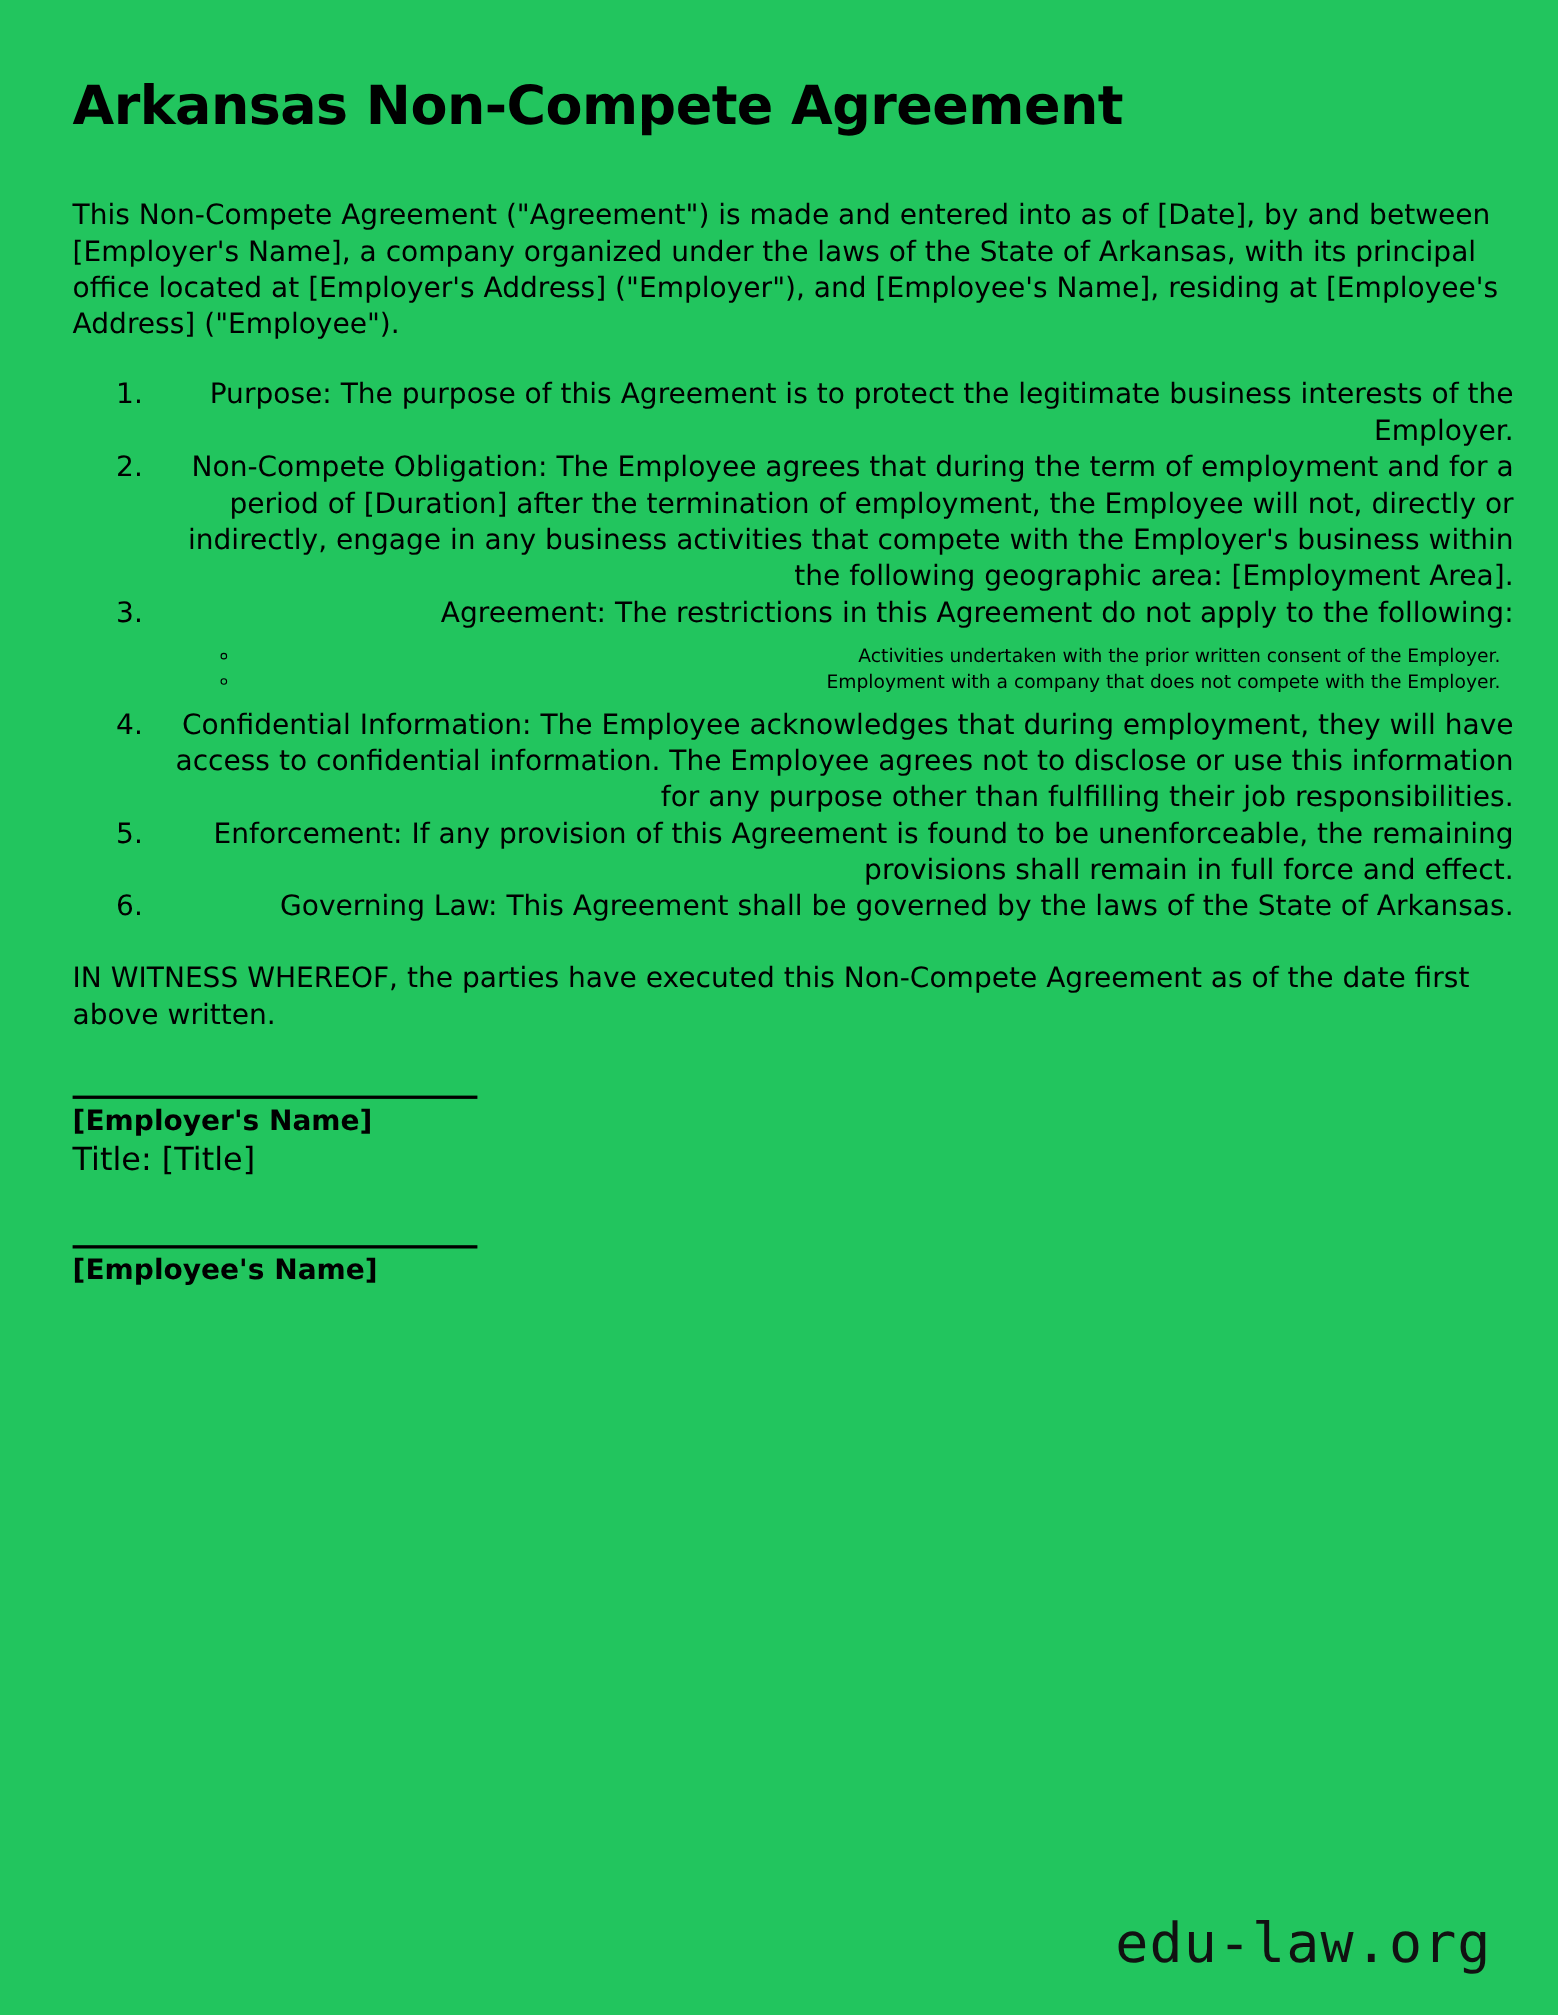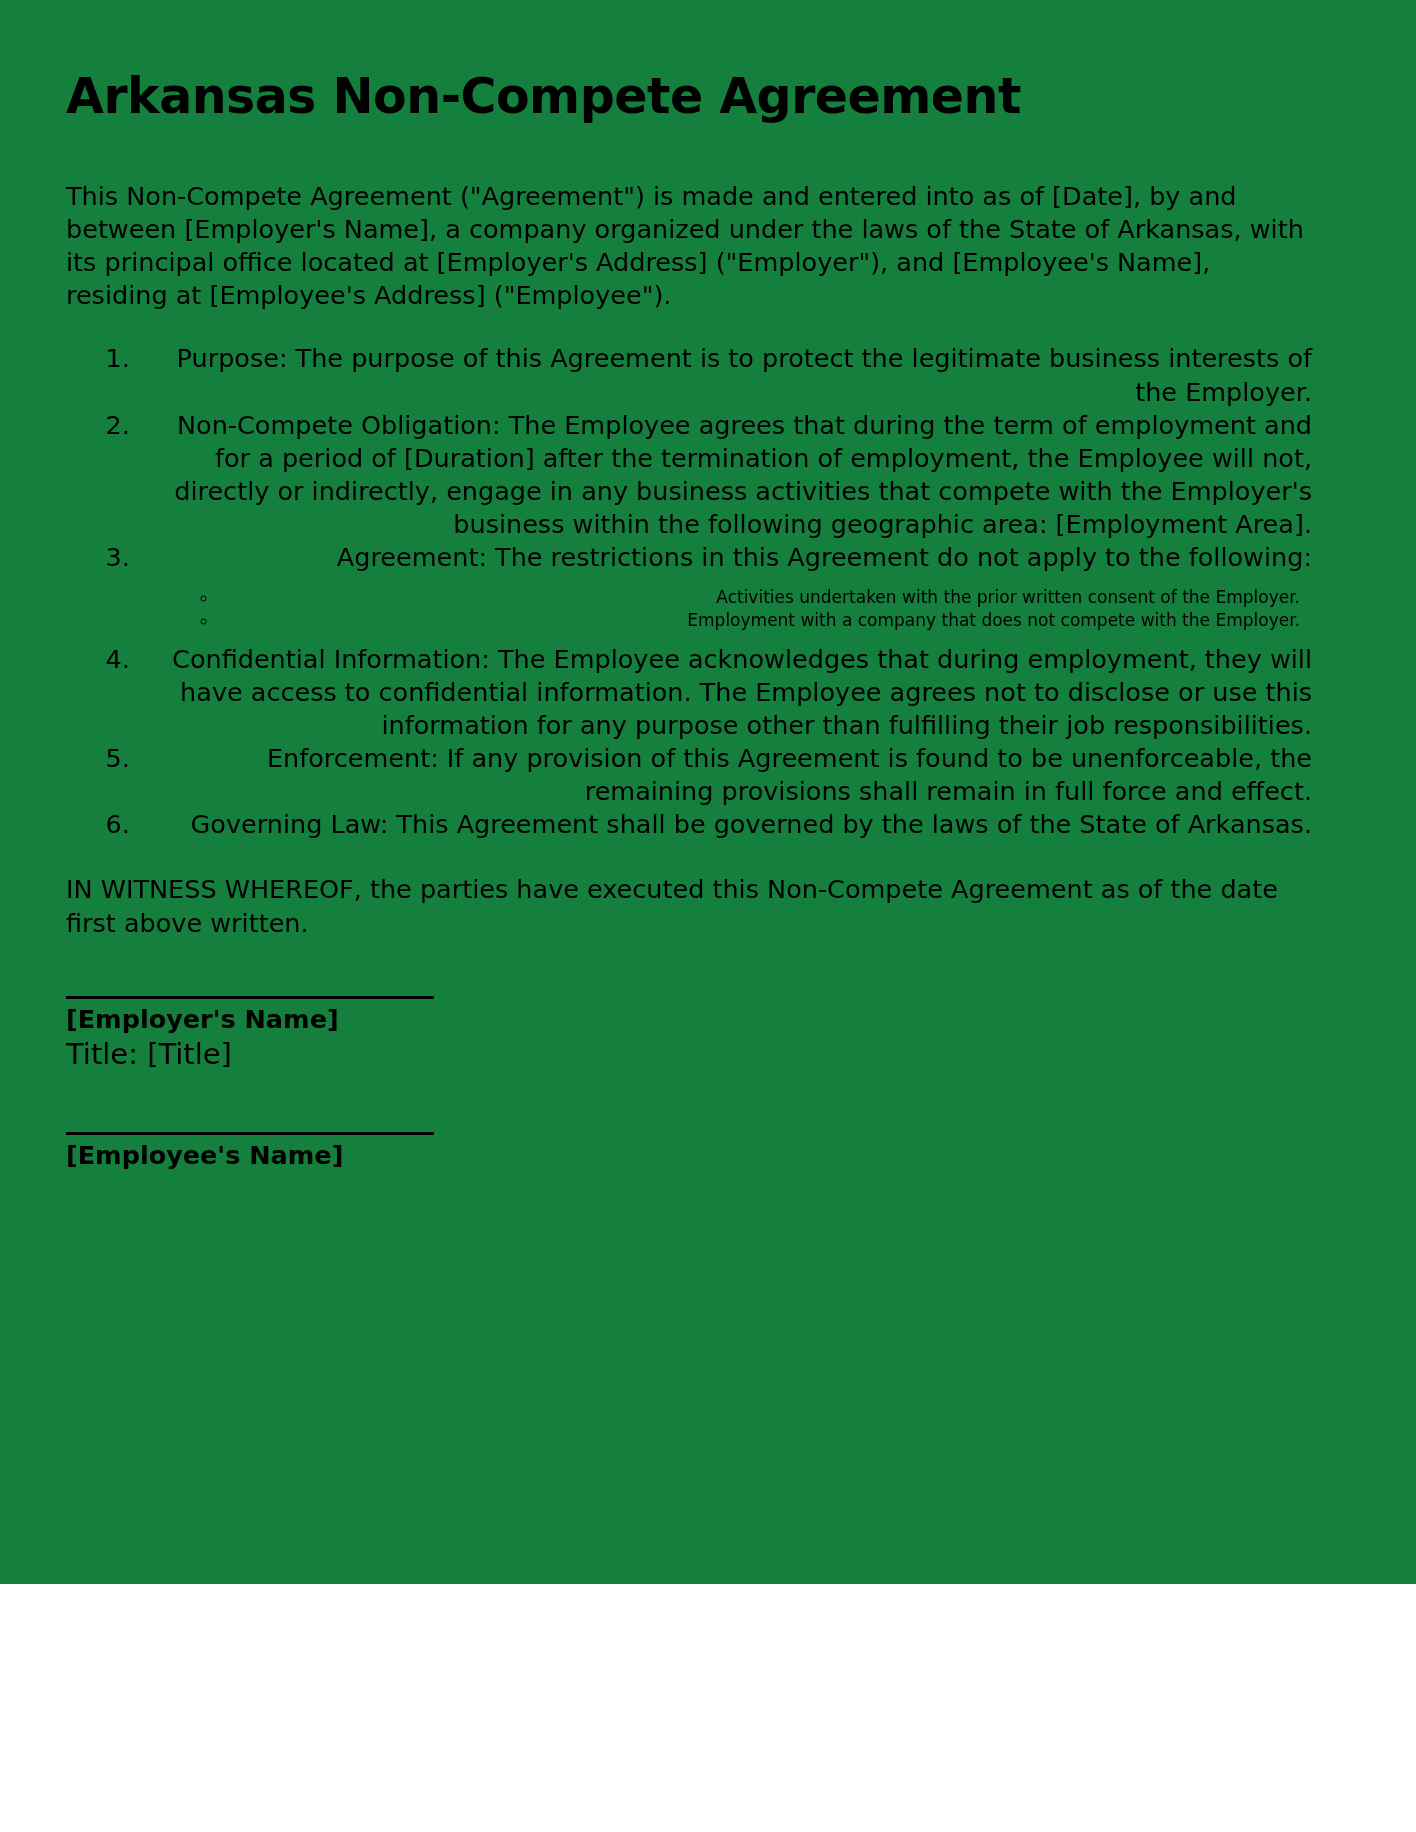--- a/index.html
+++ b/index.html
@@ -10,24 +10,24 @@
   body {
     width: 1416px;
     height: 1832px;
     font-family: "DejaVu Sans", sans-serif;
     color: #000000;
     -webkit-font-smoothing: antialiased;
   }
   .page {
     position: relative;
     width: 1416px;
-    height: 1584px;
+    height: 1832px;
     box-sizing: border-box;
-    padding: 70px 104px 0 66px;
-    background: #15803d;
+    padding: 70px 40px 0 66px;
+    background: #22c55e;
   }
   .doc-title {
     font-size: 49px;
     font-weight: bold;
     line-height: 1.1;
     letter-spacing: -0.5px;
     margin: 0 0 56px 0;
     color: #000;
   }
   p.para {
@@ -139,14 +139,15 @@
     <div class="sig-title"><span>Title: </span><b>[Title]</b></div>
   </div>
 
   <div class="sig-gap"></div>
 
   <div class="sig-block" style="margin-top:0">
     <hr class="sig-rule">
     <div class="sig-name">[Employee's Name]</div>
   </div>
 
+  <div class="watermark">edu-law.org</div>
 
 </div>
 
 </body></html>

